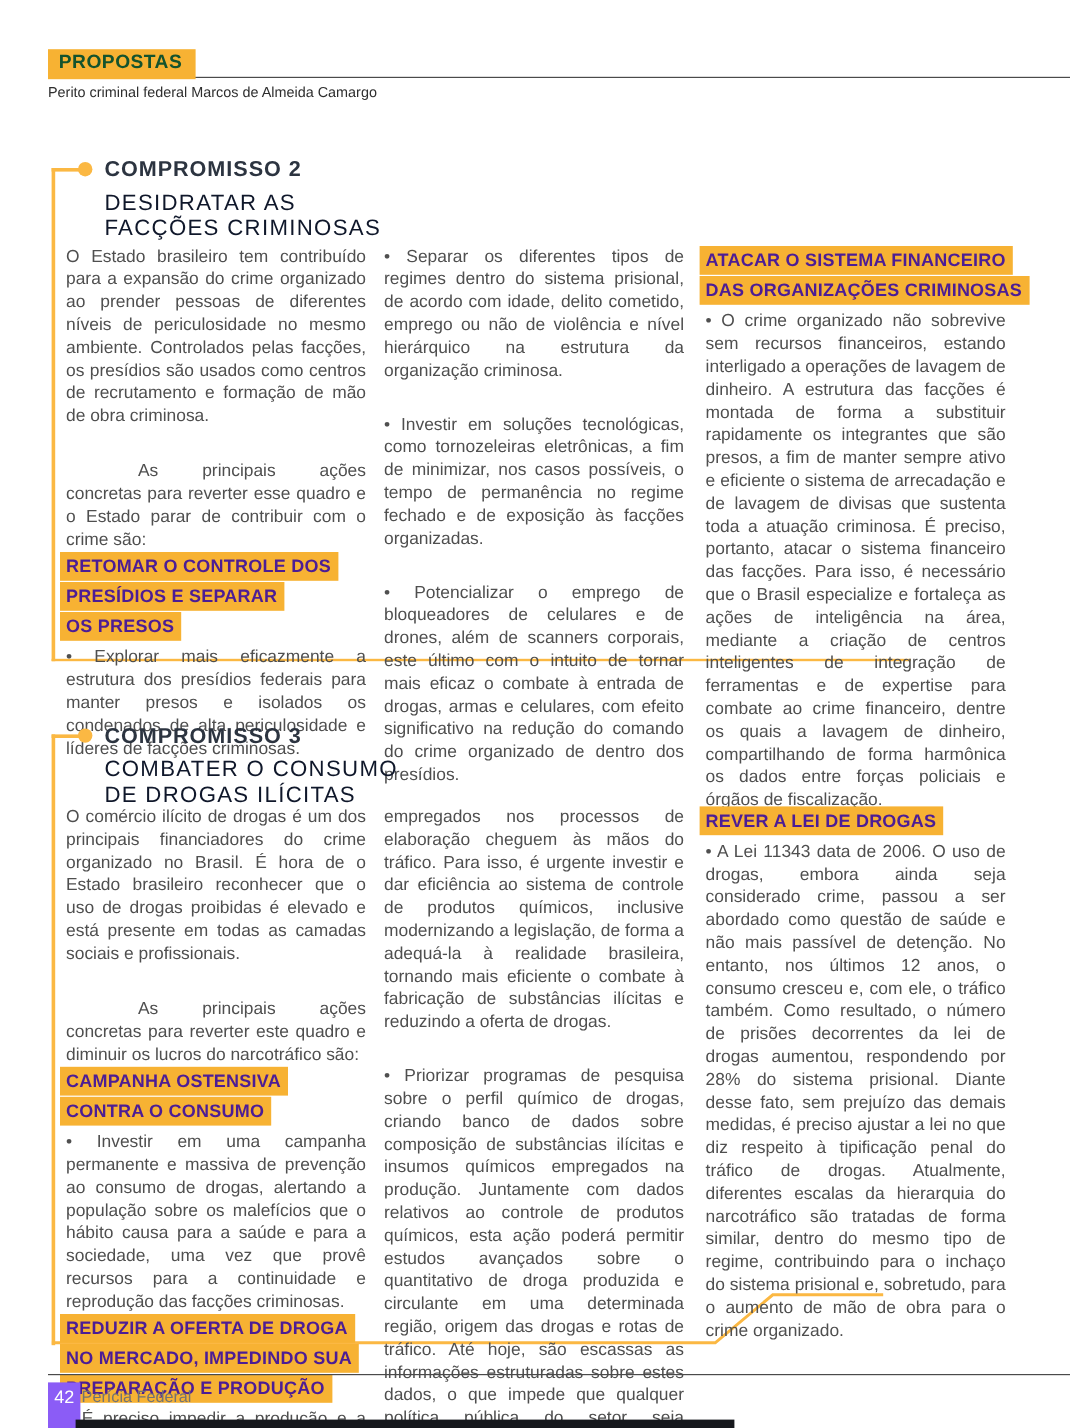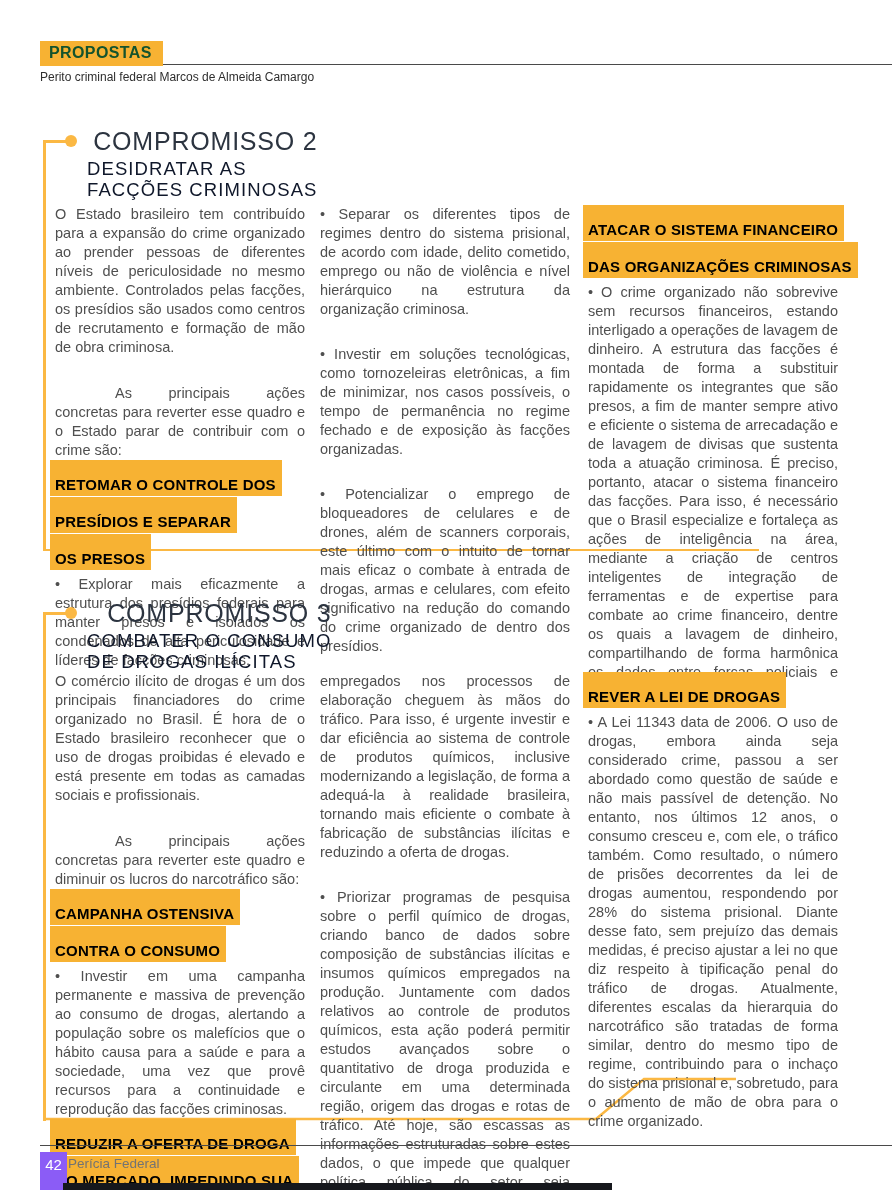--- a/index.html
+++ b/index.html
@@ -26,21 +26,21 @@
   .commit { position: absolute; left: 40px; width: 828px; }
   #s2 { top: 128px; height: 423px; }
   #s3 { top: 600px; height: 521px; }
   .connector { position: absolute; left: 3px; top: 12px; width: 30px; height: 2.5px; background: #FBB843; }
   .dot { position: absolute; left: 25px; top: 7px; width: 12px; height: 12px; border-radius: 50%; background: #FBB843; }
   .vline { position: absolute; left: 3px; top: 12px; width: 2.5px; bottom: 0; background: #FBB843; }
   .bline { position: absolute; left: 3px; bottom: 0; width: 716px; height: 2.5px; background: #FBB843; }
   .zigzag { position: absolute; left: 3px; bottom: 0; width: 700px; height: 46px; }
 
   .titleblock { position: absolute; left: 47px; top: 0; }
-  .title { font-size: 25px; font-weight: 400; color: #2C3440; letter-spacing: .8px; line-height: 27px; text-align: right; }
+  .title { font-size: 18px; font-weight: 700; color: #2C3440; letter-spacing: .8px; line-height: 27px; }
   .subtitle span { display: block; font-size: 18.5px; font-weight: 400; color: #0f172a; letter-spacing: 1.1px; line-height: 21px; }
   .subtitle { margin-top: 3px; }
 
   
   .cols { position: absolute; left: 15px; right: 0; }
   #s2 .cols { top: 77px; }
   #s3 .cols { top: 72px; }
   .col { position: absolute; top: 0; width: 250px; }
   .c1 { left: 0; } .c2 { left: 265px; } .c3 { left: 533px; }
 
@@ -48,23 +48,23 @@
     font-size: 14.5px; line-height: 19px; color: #4f4f4f;
     text-align: justify; hyphens: auto;
   }
   p.indent { text-indent: 60px; margin-top: 27px; }
   p.bullet { margin-top: 26px; }
   .subhead { margin-bottom: 5px; }
   .subhead + p.bullet { margin-top: 0; }
   .col > :first-child { margin-top: 0; }
   .hl-line {
     display: table; white-space: nowrap;
-    background: #F7B233; color: #000000;
+    background: #F7B233; color: #4c1d95;
     font-size: 15px; font-weight: 700; line-height: 17px; letter-spacing: .2px;
-    padding: 16px 6px 3px 5px; margin: 0 0 1px -5px; text-align: right;
+    padding: 4px 6px 3px 5px; margin: 0 0 1px -5px; text-align: right;
   }
 
   
   .footer-rule { position: absolute; left: 40px; right: 0; top: 1145px; height: 1px; background: #4a4a4a; }
   .pagebox {
     position: absolute; left: 40px; top: 1152px; width: 27px; height: 38px;
     background: #8b5cf6; color: #ffffff; font-size: 15px;
     text-align: center; padding-top: 4px;
   }
   .pub { position: absolute; left: 68px; top: 1156px; font-size: 13.5px; color: #737373; }

